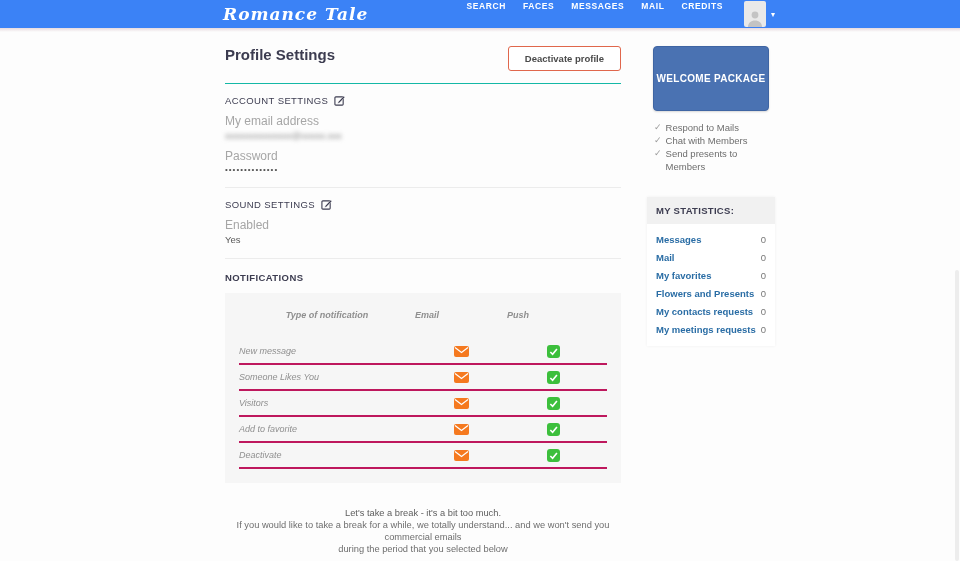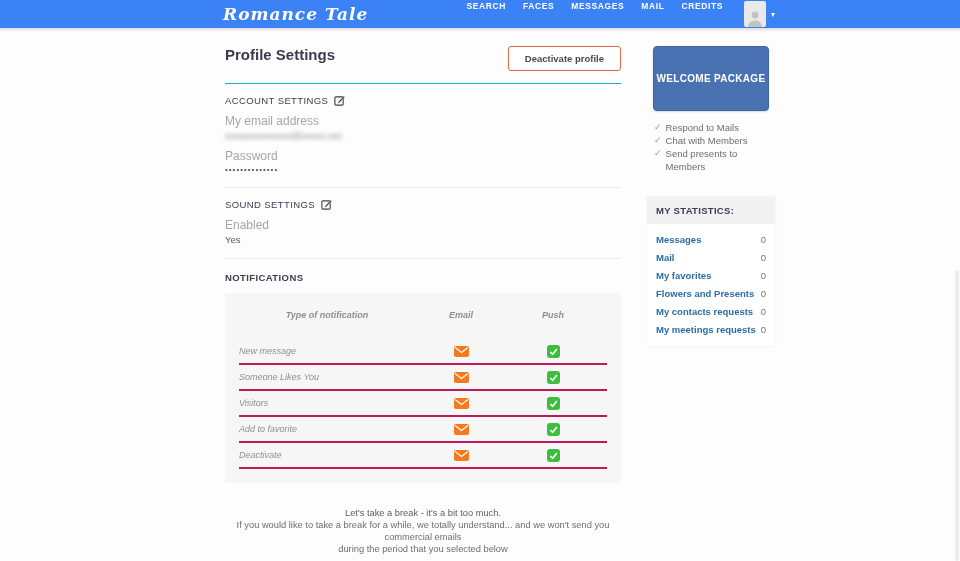--- a/index.html
+++ b/index.html
@@ -46,21 +46,21 @@
   .pwd { letter-spacing:1px; font-size:8px; color:#555; }
 
   
   .notif-title { font-size:9.5px; font-weight:bold; color:#3c3c50; margin-top:13px; letter-spacing:.4px; }
   .notif-panel { background:#f6f6f6; margin-top:10px; padding:6px 14px 14px; }
   .notif-row { display:grid; grid-template-columns:176px 92px 92px; align-items:center;
                height:26px; border-bottom:2px solid #be185d; }
   .notif-row.head { height:32px; border-bottom:none; margin-bottom:8px; }
   .notif-row:last-child { }
   .notif-label { font-size:9px; font-style:italic; color:#8f8f8f; }
-  .notif-col { font-size:9px; font-style:italic; color:#8f8f8f; font-weight:bold; text-align:center; }
+  .notif-col { font-size:9px; font-style:italic; color:#8f8f8f; font-weight:bold; }
   .cell-c { display:flex; justify-content:center; }
   .check-box { width:13px; height:13px; background:#3cbf3c; border-radius:3px;
                display:flex; align-items:center; justify-content:center; cursor:pointer; }
   .check-box svg { width:9px; height:9px; }
   .mail-ic { cursor:pointer; }
 
   
   .break-text { margin-top:24px; text-align:center; font-size:9.3px; color:#6e6e6e;
                 line-height:12px; }
   .break-line1 { color:#5d5d5d; }

